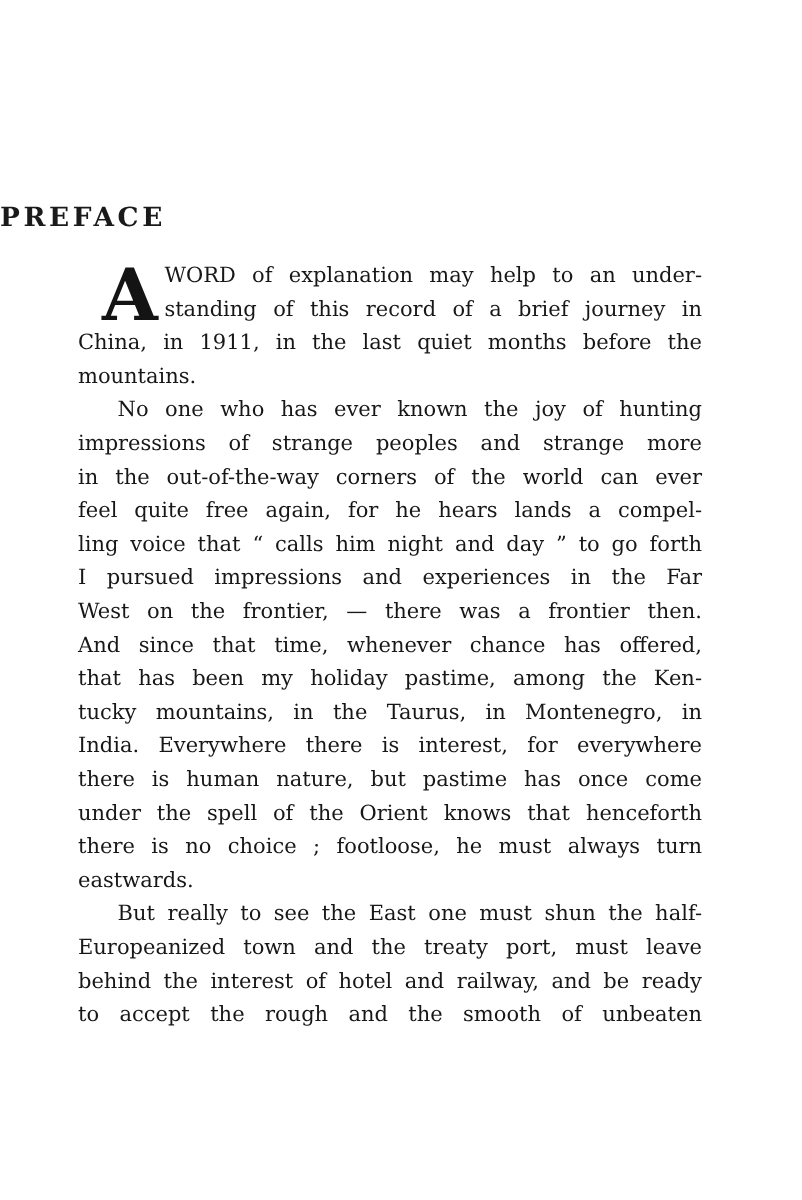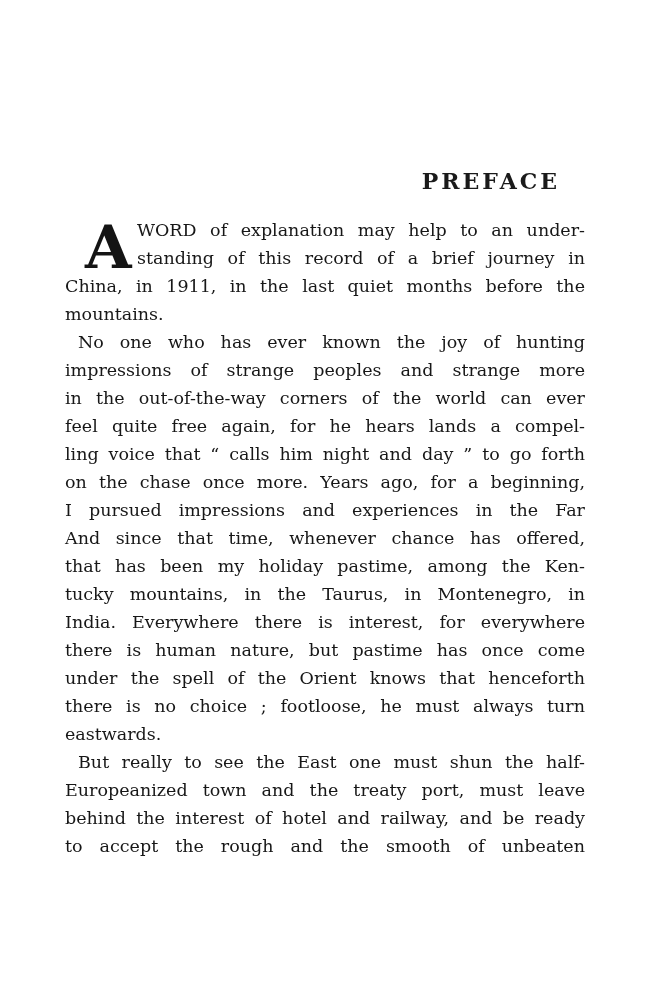--- a/index.html
+++ b/index.html
@@ -19,21 +19,21 @@
     position: absolute;
     inset: 0;
     background: #ffffff;
   }
   .heading {
     position: absolute;
     top: 168px;
     left: 0;
     width: 560px;
     margin: 0;
-    text-align: right;
+    text-align: left;
     font-size: 22px;
     line-height: 26px;
     font-weight: bold;
     letter-spacing: 3px;
     color: #1a1a1a;
   }
   .text-block {
     position: absolute;
     top: 216px;
     left: 65px;
@@ -54,21 +54,21 @@
     white-space: normal;
     overflow: visible;
   }
   .line.last {
     text-align-last: left;
   }
   .dc-indent {
     margin-left: 72px;
   }
   .first-indent {
-    margin-left: 13px;
+    margin-left: 33px;
   }
   .drop-cap {
     position: absolute;
     left: 20px;
     top: 1px;
     font-size: 60px;
     line-height: 60px;
     font-weight: bold;
     color: #141414;
   }
@@ -89,22 +89,22 @@
       <div class="line">China, in 1911, in the last quiet months before the</div>
       <div class="line last">mountains.</div>
     </div>
 
     <div class="para">
       <div class="line first-indent">No one who has ever known the joy of hunting</div>
       <div class="line">impressions of strange peoples and strange more</div>
       <div class="line">in the out-of-the-way corners of the world can ever</div>
       <div class="line">feel quite free again, for he hears lands a compel-</div>
       <div class="line">ling voice that “ calls him night and day ” to go forth</div>
-      <div class="line">on the chase once more. Years ago, for a beginning,</div>
       <div class="line">I pursued impressions and experiences in the Far</div>
+      <div class="line">West on the frontier, — there was a frontier then.</div>
       <div class="line">And since that time, whenever chance has offered,</div>
       <div class="line">that has been my holiday pastime, among the Ken-</div>
       <div class="line">tucky mountains, in the Taurus, in Montenegro, in</div>
       <div class="line">India. Everywhere there is interest, for everywhere</div>
       <div class="line">there is human nature, but pastime has once come</div>
       <div class="line">under the spell of the Orient knows that henceforth</div>
       <div class="line">there is no choice ; footloose, he must always turn</div>
       <div class="line last">eastwards.</div>
     </div>
 

